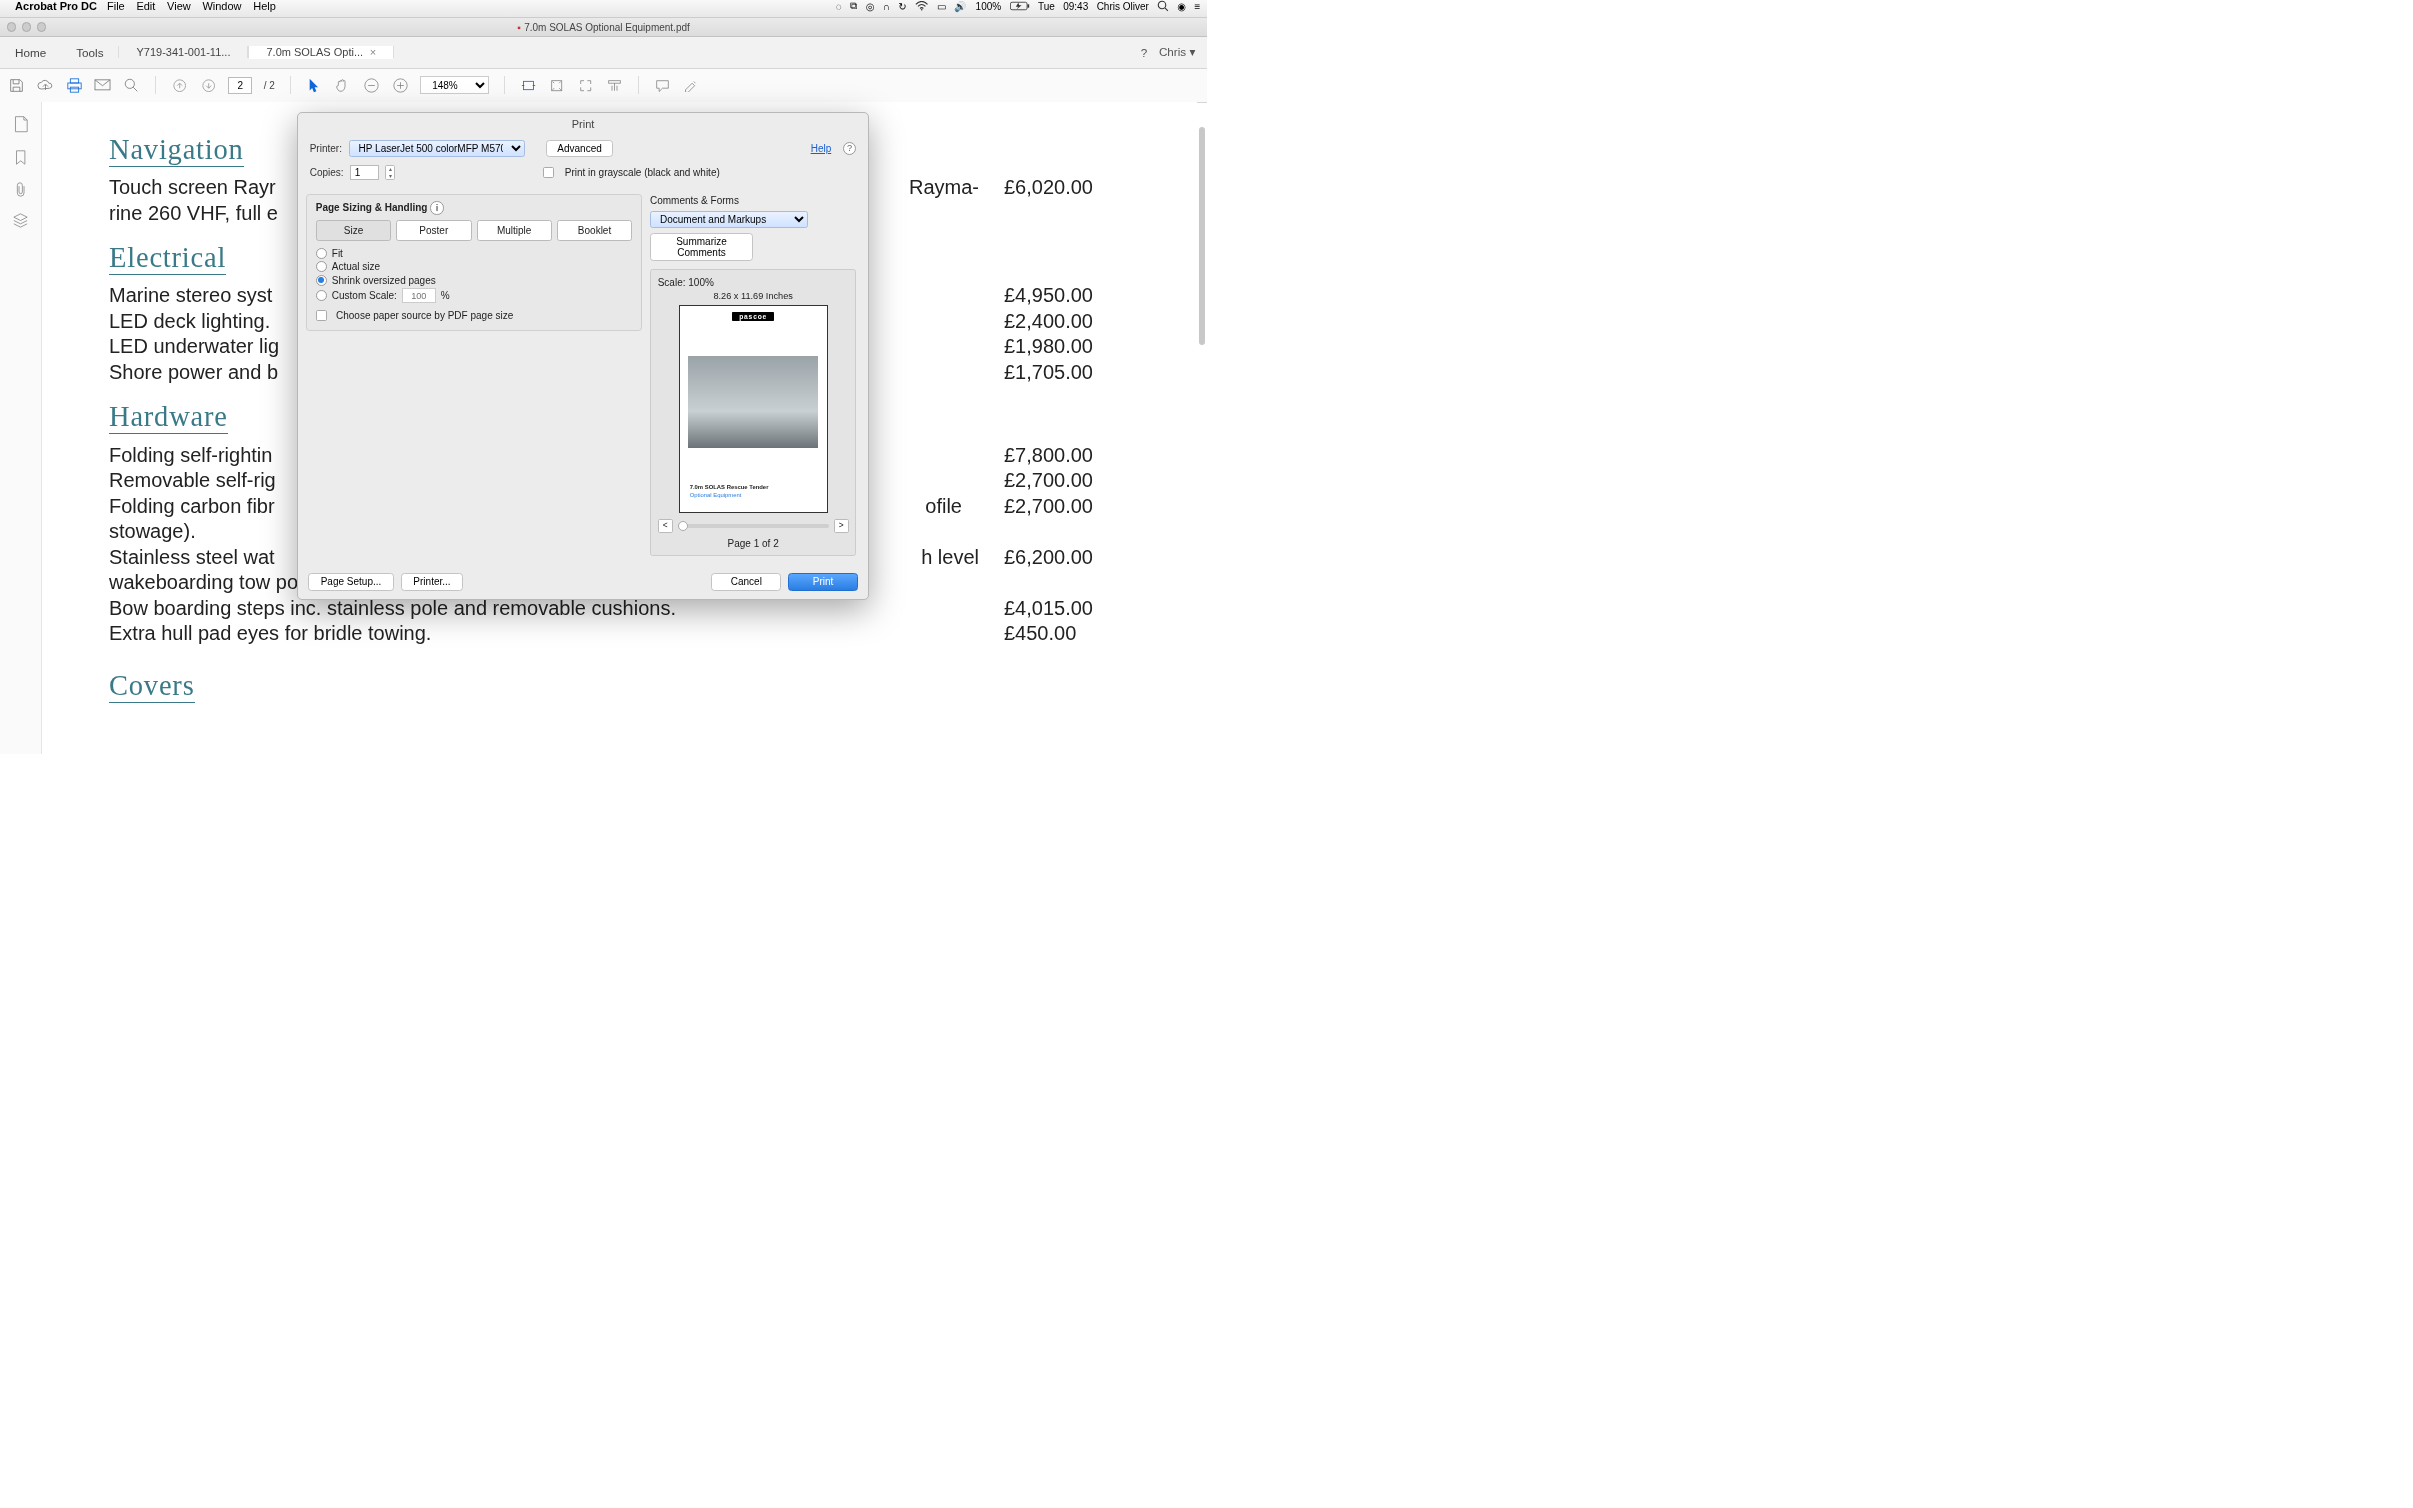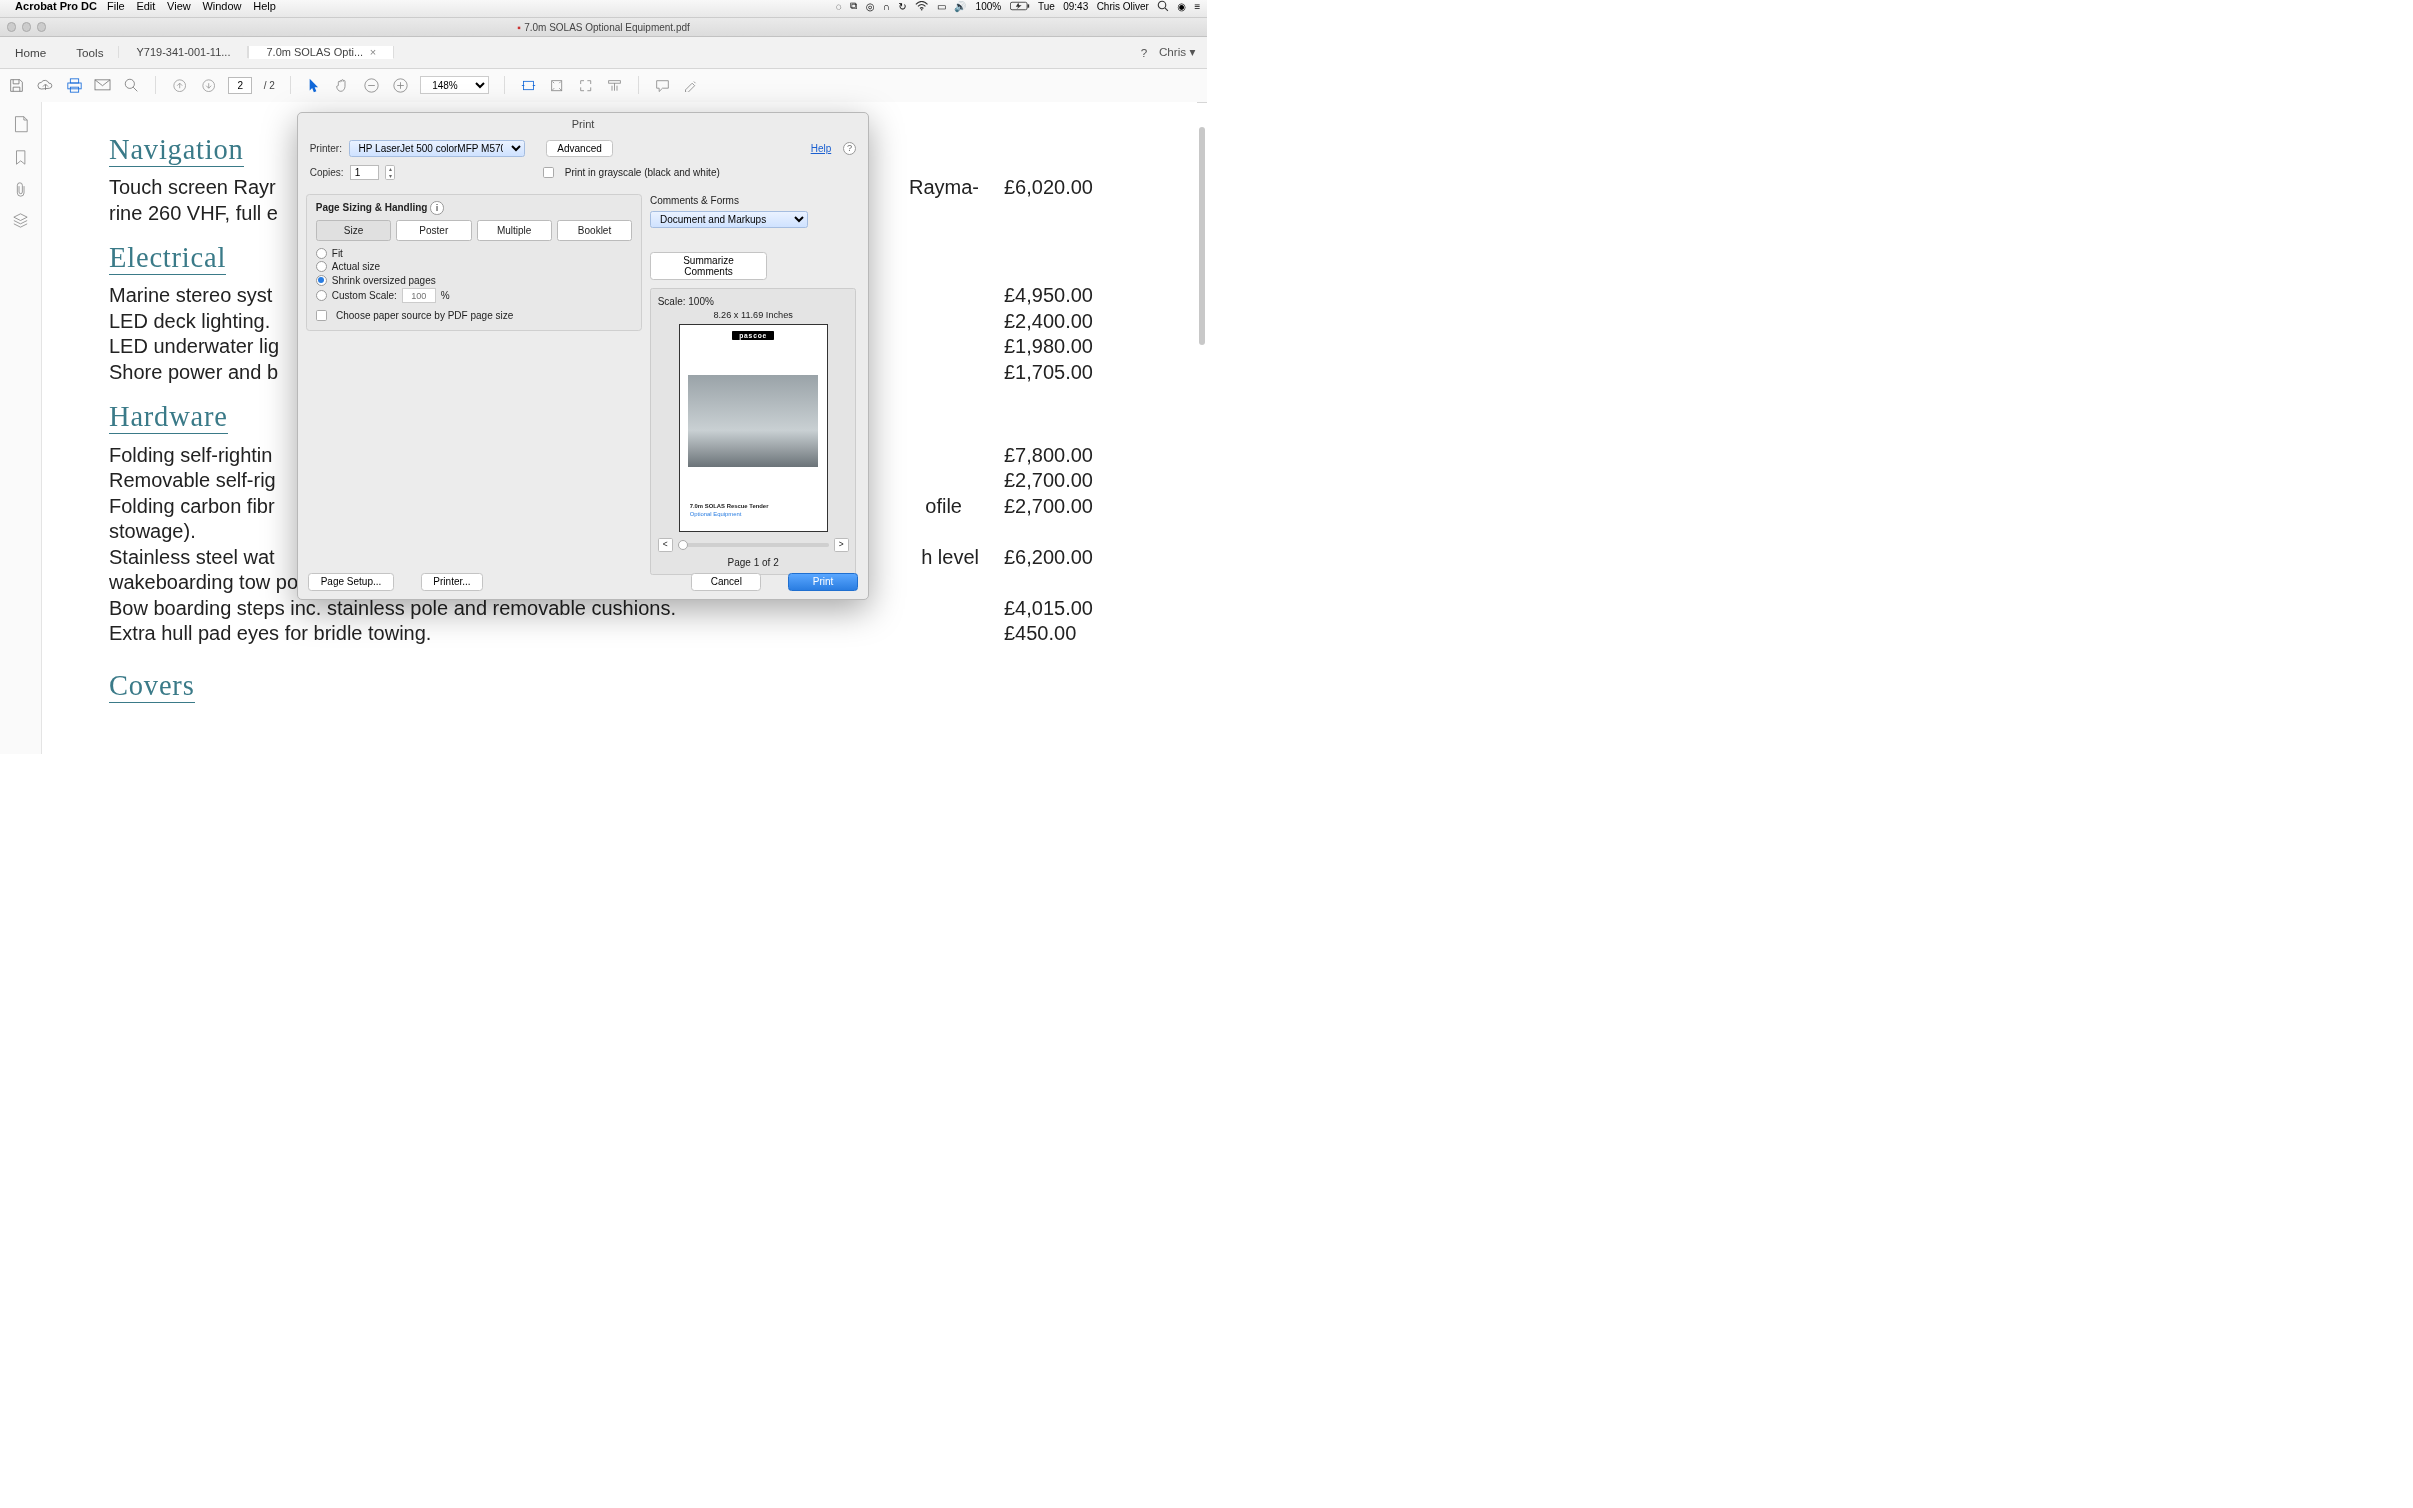--- a/index.html
+++ b/index.html
@@ -82,21 +82,21 @@
 .dialog .preview .page .logo { position: absolute; top: 6.7px; left: 0; right: 0; text-align: center; font-size: 6.7px; letter-spacing: 0.8px; font-weight: 600; background:#000; color:#fff; width:42px; margin:0 auto; padding:0.8px 0; border-radius:0.8px;}
 .dialog .preview .page .photo { position: absolute; top: 50px; left: 8.4px; right: 8.4px; height: 92px; background: linear-gradient(#9aa3a8,#c9d0d3 60%, #6b7378); }
 .dialog .preview .page .cap1 { position: absolute; bottom: 22px; left: 10px; font-size: 5.9px; font-weight: 600; }
 .dialog .preview .page .cap2 { position: absolute; bottom: 13.4px; left: 10px; font-size: 5.9px; color: #2a7de1; }
 .dialog .preview .pager { display: flex; align-items: center; gap: 5px; margin-top: 6.7px; justify-content: center; }
 .dialog .preview .pgbtn { width: 15px; height: 13.4px; border: 0.8px solid #bbb; background: #fff; border-radius: 1.7px; text-align: center; line-height: 11.7px; font-size: 8.4px; }
 .dialog .preview .slider { flex: 1; height: 3.4px; background: #cfcfcf; border-radius: 1.7px; position: relative; }
 .dialog .preview .slider .knob { position: absolute; left: 0; top: -3.4px; width: 10px; height: 10px; border-radius: 50%; background: #fff; border: 0.8px solid #aaa; }
 .dialog .preview .pof { text-align: center; margin-top: 5px; font-size: 10px; }
 .dialog .cf-select { width: 158px; }
-.dialog .footer { position: absolute; bottom: 8.4px; left: 10px; right: 10px; display: flex; align-items: center; gap: 20px; }
+.dialog .footer { position: absolute; bottom: 8.4px; left: 10px; right: 10px; display: flex; align-items: center; }
 .dialog .footer .fbtn { background: #fff; border: 0.8px solid #c4c4c4; border-radius: 3.4px; padding: 2.5px 11.7px; font-size: 10px; margin-right: 6.7px; }
 .dialog .footer .spacer { flex: 1; }
 .dialog .footer .primary { background: linear-gradient(#5aa7ff,#2a7de1); color: #fff; border: 0.8px solid #1f6fd0; }
 svg { display: block; }
 </style>
 </head>
 <body>
 
 <div class="menubar">
   <span class="apple"></span>
@@ -430,21 +430,21 @@
             <span>Choose paper source by PDF page size</span>
           </div>
       </div>
 
     </div>
 
     <div class="rightcol">
       <div style="font-weight:400;margin-bottom:5px;">Comments &amp; Forms</div>
       <select class="cf-select"><option>Document and Markups</option></select>
       <div style="height:5px;"></div>
-      <button class="btn" style="width:117px;margin-top:19px;">Summarize Comments</button>
+      <button class="btn" style="width:103px;">Summarize Comments</button>
       <div style="height:8.4px;"></div>
       <div class="preview">
         <div class="scale">Scale: 100%</div>
         <div class="dims">8.26 x 11.69 Inches</div>
         <div class="page">
           <div class="logo">pascoe</div>
           <div class="photo"></div>
           <div class="cap1">7.0m SOLAS Rescue Tender</div>
           <div class="cap2">Optional Equipment</div>
         </div>

